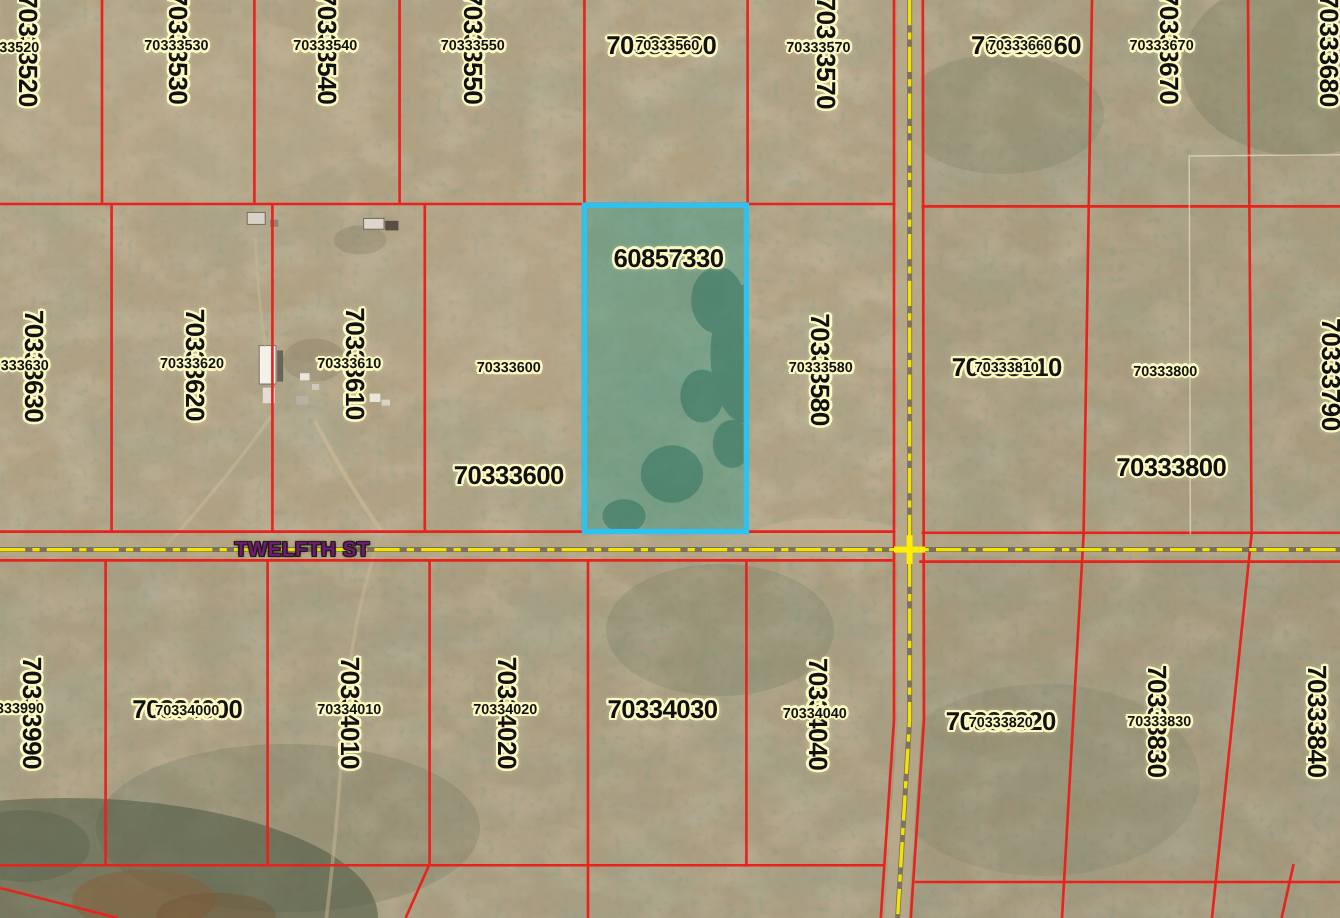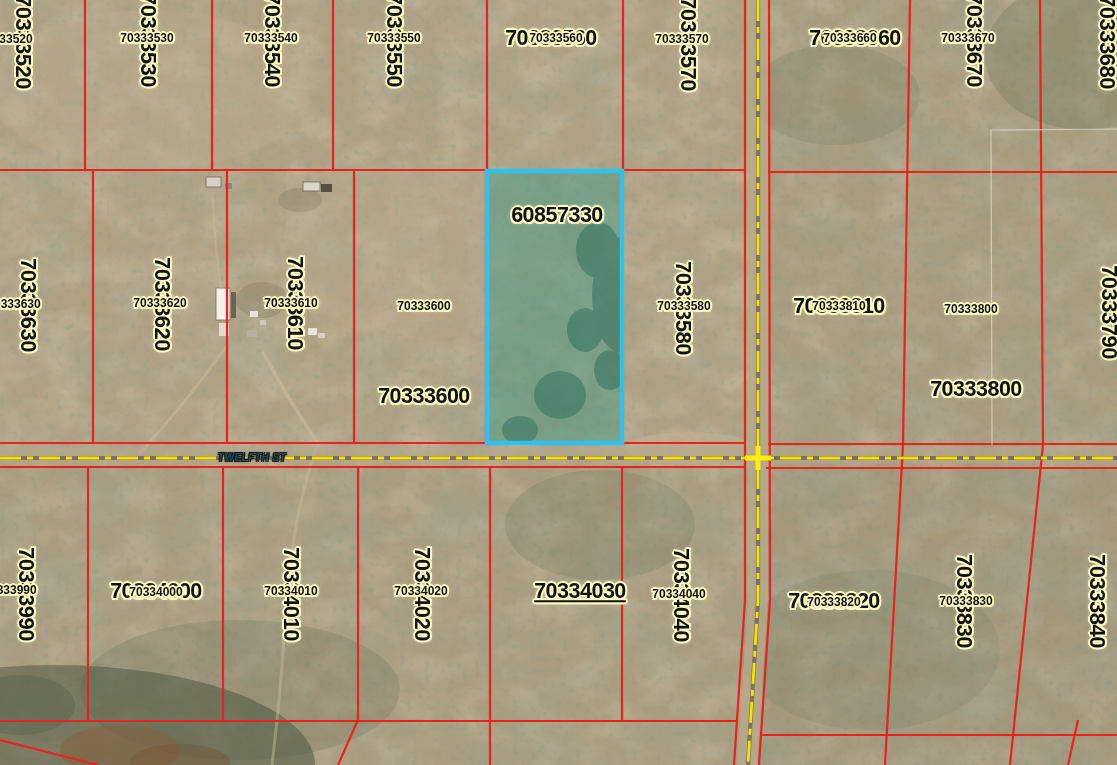--- a/index.html
+++ b/index.html
@@ -20,26 +20,25 @@
       -1.5px -1.5px 0 #fdf9c2, 1.5px -1.5px 0 #fdf9c2,
       -1.5px 1.5px 0 #fdf9c2, 1.5px 1.5px 0 #fdf9c2,
       -2px 0 0 #fdf9c2, 2px 0 0 #fdf9c2,
       0 -2px 0 #fdf9c2, 0 2px 0 #fdf9c2,
       0 0 5px #fdf9c2;
   }
   .lbl.vertical{transform:translate(-50%,-50%) rotate(90deg);font-size:22px;letter-spacing:-0.5px;}
   .lbl.large{font-size:21.5px;letter-spacing:-0.5px;}
   .lbl.small{font-size:12px;}
   .lbl.street{
-    font-size:10px;letter-spacing:0.5px;color:#0c4a6e;
+    font-size:17px;letter-spacing:0.5px;color:#701a75;
     text-shadow:
       -1px -1px 0 #1f1c10, 1px -1px 0 #1f1c10,
       -1px 1px 0 #1f1c10, 1px 1px 0 #1f1c10,
       0 0 3px #1f1c10;
-    font-style: italic;
   }
 </style>
 </head>
 <body>
 
 <div class="viewport">
   <svg width="1117" height="765" viewBox="0 0 1117 765">
     <defs>
       <filter id="fSand" x="0" y="0" width="100%" height="100%">
         <feTurbulence type="fractalNoise" baseFrequency="0.025 0.035" numOctaves="3" seed="4"></feTurbulence>
@@ -194,21 +193,21 @@
       <div class="lbl vertical" style="left: 681px; top: 595px;">70334040</div>
       <div class="lbl vertical" style="left: 964px; top: 601px;">70333830</div>
       <div class="lbl vertical" style="left: 1097px; top: 601px;">70333840</div>
       <div class="lbl large" style="left: 551px; top: 39px;">70333560</div>
       <div class="lbl large" style="left: 855px; top: 39px;">70333660</div>
       <div class="lbl large" style="left: 557px; top: 216px;">60857330</div>
       <div class="lbl large" style="left: 424px; top: 397px;">70333600</div>
       <div class="lbl large" style="left: 839px; top: 307px;">70333810</div>
       <div class="lbl large" style="left: 976px; top: 390px;">70333800</div>
       <div class="lbl large" style="left: 156px; top: 592px;">70334000</div>
-      <div class="lbl large" style="left: 580px; top: 592px; text-decoration: underline;">70334030</div>
+      <div class="lbl large" style="left: 552px; top: 592px;">70334030</div>
       <div class="lbl large" style="left: 834px; top: 602px;">70333820</div>
       <div class="lbl small" style="left: 6px; top: 39px;">70333520</div>
       <div class="lbl small" style="left: 147px; top: 38px;">70333530</div>
       <div class="lbl small" style="left: 271px; top: 38px;">70333540</div>
       <div class="lbl small" style="left: 394px; top: 38px;">70333550</div>
       <div class="lbl small" style="left: 556px; top: 38px;">70333560</div>
       <div class="lbl small" style="left: 682px; top: 39px;">70333570</div>
       <div class="lbl small" style="left: 850px; top: 38px;">70333660</div>
       <div class="lbl small" style="left: 968px; top: 38px;">70333670</div>
       <div class="lbl small" style="left: 14px; top: 304px;">70333630</div>

